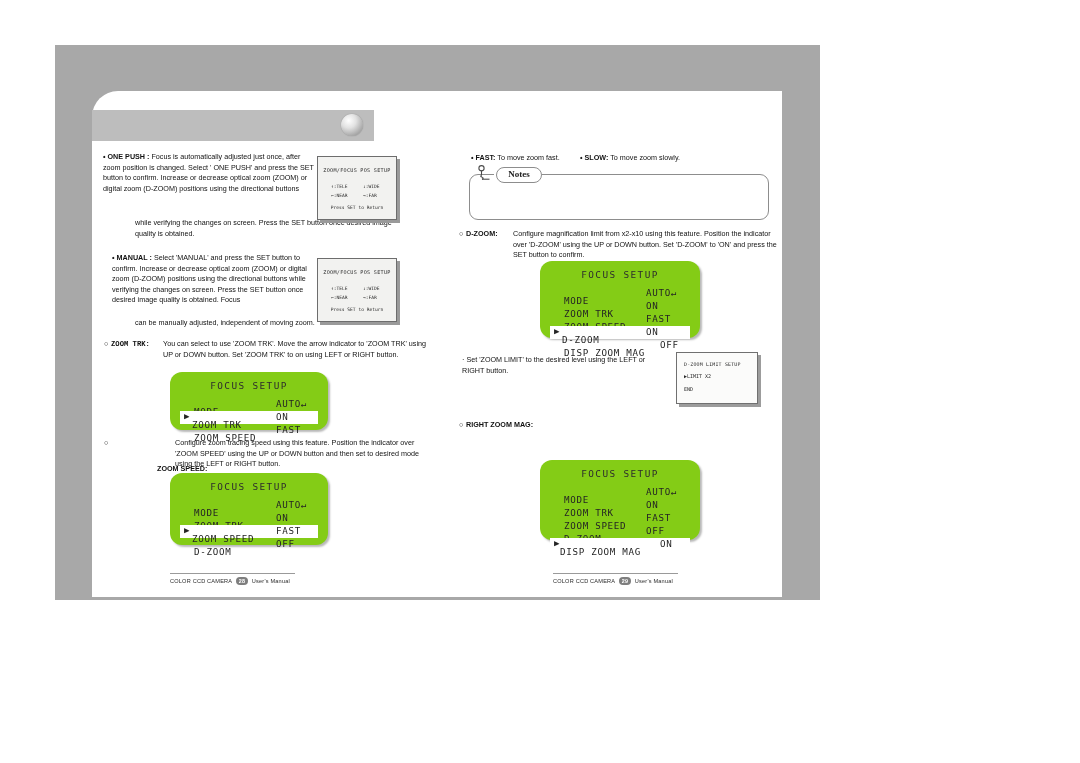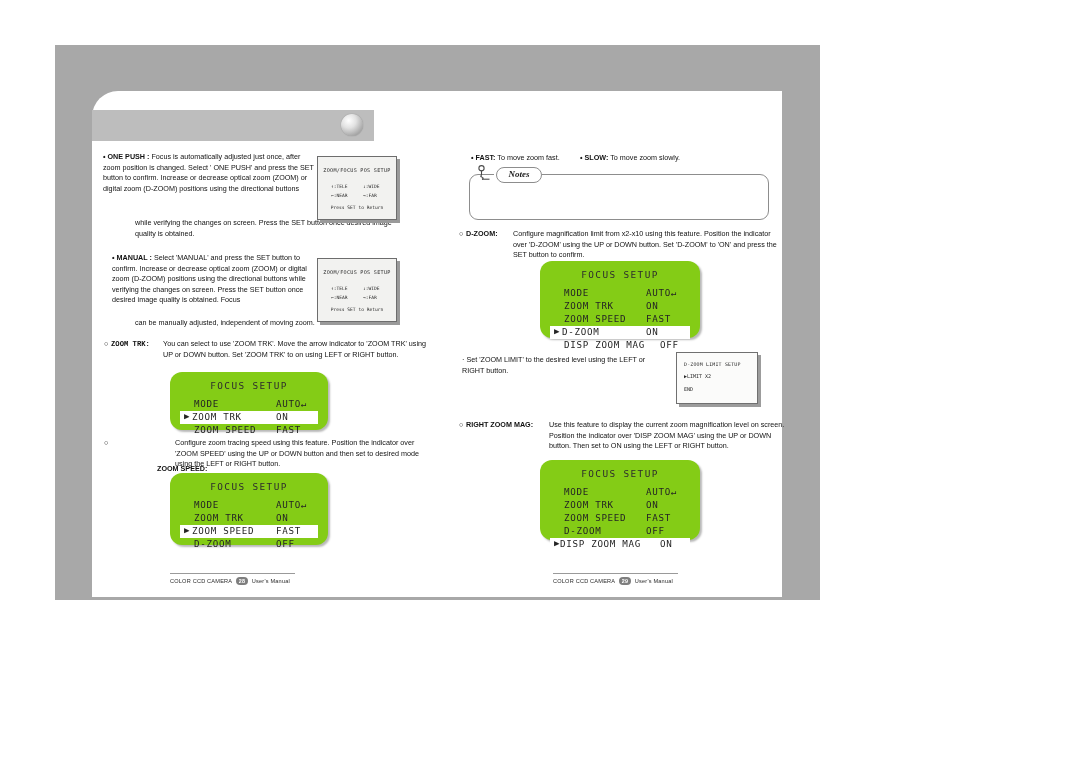--- a/index.html
+++ b/index.html
@@ -34,39 +34,39 @@
 
   
   .menu{position:absolute;background:#84cc16;border-radius:12px;
         box-shadow:2px 2px 2px rgba(0,0,0,.28);}
   .menu .mtitle{position:absolute;left:0;right:0;text-align:center;top:8px;
       font-family:"DejaVu Sans Mono","Liberation Mono",monospace;font-size:9.4px;
       letter-spacing:1.4px;color:#2d2d2d;}
   .menu .row{position:absolute;left:10px;right:10px;height:13px;
       font-family:"DejaVu Sans Mono","Liberation Mono",monospace;font-size:9.2px;
       letter-spacing:.7px;color:#242424;}
-  .menu .row .lbl{position:absolute;left:14px;top:0;}
+  .menu .row .lbl{position:absolute;left:14px;top:8px;}
   .menu .row .val{position:absolute;left:96px;top:0;}
   .menu .row .arw{position:absolute;left:4px;top:-0.5px;font-size:9px;}
   .menu .row.sel{background:#ffffff;}
   .menu .row.sel .lbl{left:12px;}
 
   
   .limit-osd{position:absolute;background:#fbfbfa;border:1px solid #707070;
              box-shadow:3px 3px 0 #9c9c9c;}
   .limit-osd .ln{position:absolute;left:7px;
       font-family:"DejaVu Sans Mono","Liberation Mono",monospace;color:#2a2a2a;}
 
   
   .notes-box{position:absolute;left:469px;top:174px;width:298px;height:44px;
              border:1px solid #8d8d8d;border-radius:9px;background:#ffffff;}
   .notes-cap{position:absolute;left:496px;top:167px;width:44px;height:14px;
              border:1px solid #8d8d8d;border-radius:8px;background:#ffffff;}
   .notes-cap span{position:absolute;left:0;right:0;top:1px;text-align:center;
-             font-family:"Liberation Serif",serif;font-style:italic;font-weight:bold;
+             font-family:"Liberation Serif",serif;font-weight:bold;
              font-size:9px;color:#222;}
   .notes-cap-mask{position:absolute;left:494px;top:173px;width:48px;height:4px;background:#ffffff;}
   .notes-pin{position:absolute;left:473px;top:165px;width:20px;height:18px;}
   .notes-text{position:absolute;left:478px;top:188px;width:282px;font-size:7.2px;
               line-height:1.5;color:#111;}
 
   
   .footer{position:absolute;font-size:5.6px;color:#2a2a2a;letter-spacing:.2px;white-space:nowrap;}
   .footer .pg{display:inline-block;width:12px;height:8px;line-height:8px;border-radius:4px;
               background:#7e7e7e;color:#ffffff;text-align:center;font-size:5.4px;
@@ -225,21 +225,20 @@
   <div class="limit-osd" style="left:676px;top:352px;width:80px;height:50px;">
     <div class="ln" style="top:8px;font-size:4.9px;letter-spacing:.2px;">D-ZOOM LIMIT SETUP</div>
     <div class="ln" style="top:20px;font-size:5px;">▶LIMIT X2</div>
     <div class="ln" style="top:33px;font-size:5px;">END</div>
   </div>
 
   <div class="blk" style="left:459px;top:420px;width:14px;">
     <span>○</span>
   </div>
   <div class="blk bold" style="left:466px;top:420px;width:86px;">RIGHT ZOOM MAG:</div>
-  <div class="blk" style="left:549px;top:420px;width:236px;">Use this feature to display the current zoom magnification level on screen. Position the indicator over 'DISP ZOOM MAG' using the UP or DOWN button. Then set to ON using the LEFT or RIGHT button.</div>
 
   <div class="menu" style="left:540px;top:460px;width:160px;height:80px;">
     <div class="mtitle">FOCUS SETUP</div>
     <div class="row" style="top:26px;">
       <span class="lbl">MODE</span>
       <span class="val">AUTO↵</span>
     </div>
     <div class="row" style="top:39px;">
       <span class="lbl">ZOOM TRK</span>
       <span class="val">ON</span>

